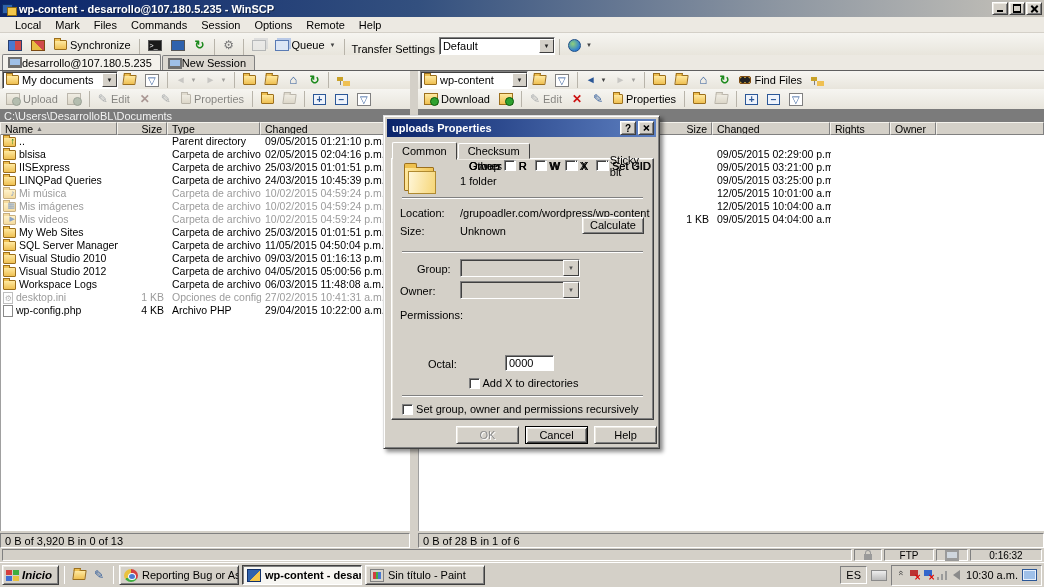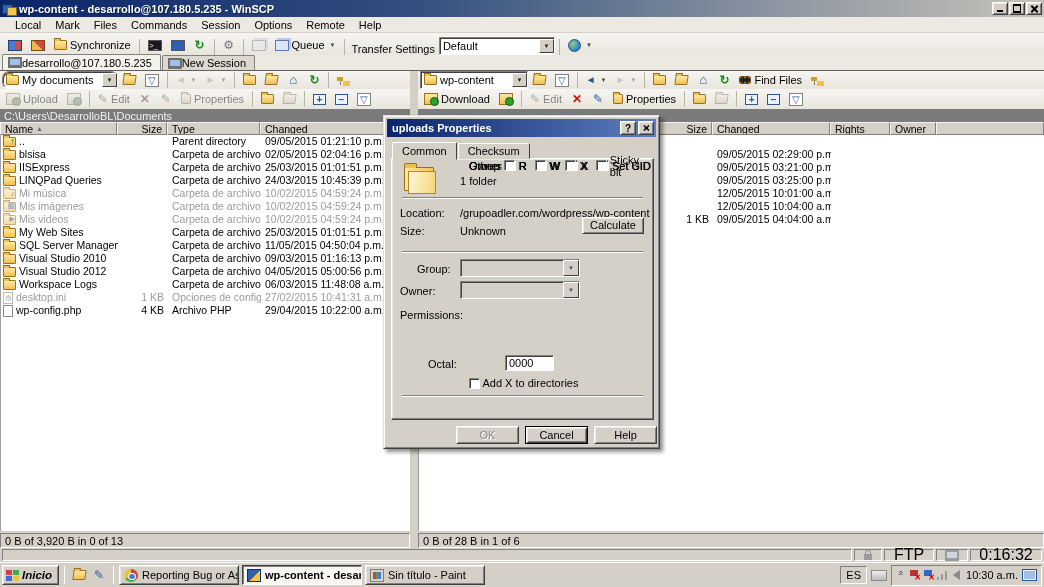--- a/index.html
+++ b/index.html
@@ -100,21 +100,21 @@
   .fi-pictures:after { content:"▦"; font-size:8px; }
   .fi-videos:after { content:"▶"; font-size:7px; }
   .fi-ini, .fi-file { background:#fff; border:1px solid #8a8a8a; width:10px; flex-basis:10px; height:12px; border-radius:0; }
   .fi-ini:before,.fi-file:before { display:none; }
   .fi-ini:after { content:"⚙"; color:#777; font-size:8px; right:0; top:1px; }
   .fi-file:after { content:""; }
   .dim .fi { opacity:.55; }
   .pstatus { top:533px; height:15px; background:#d4d0c8; border:1px solid; border-color:#808080 #fff #fff #808080; padding:1px 4px; white-space:nowrap; }
   
   .mstatus { position:absolute; left:0; top:548px; width:100%; height:14px; display:flex; gap:2px; padding:1px 2px; }
-  .mpanel { border:1px solid; border-color:#808080 #fff #fff #808080; display:flex; align-items:center; justify-content:center; font-size:16px; gap:2px;}
+  .mpanel { border:1px solid; border-color:#808080 #fff #fff #808080; display:flex; align-items:center; justify-content:center; font-size:10px; gap:2px;}
   .g-lock { width:8px; height:6px; background:#9a9a9a; position:relative; margin-top:3px;}
   .g-lock:before { content:""; position:absolute; left:1px; top:-4px; width:4px; height:4px; border:1.5px solid #9a9a9a; border-bottom:none; border-radius:3px 3px 0 0; }
   
   .taskbar { position:absolute; left:0; top:562px; width:100%; height:25px; background:#d4d0c8; border-top:1px solid #fff; display:flex; align-items:center; padding:0 2px; gap:2px; }
   .startbtn { height:20px; display:flex; align-items:center; gap:3px; padding:0 6px 0 3px; font-weight:bold; font-style:italic; font-size:11.5px; }
   .winflag { width:13px; height:11px; background:
      linear-gradient(#d43f3f,#d43f3f) 0 0/6px 5px no-repeat,
      linear-gradient(#3fae3f,#3fae3f) 7px 0/6px 5px no-repeat,
      linear-gradient(#3f6fd4,#3f6fd4) 0 6px/6px 5px no-repeat,
      linear-gradient(#e9c23f,#e9c23f) 7px 6px/6px 5px no-repeat; }
@@ -257,21 +257,21 @@
         <span>desarrollo@107.180.5.235</span>
       </span>
 
       <span class="stab">
         <i class="g g-mon"></i>
         <span>New Session</span>
       </span>
     </div>
 
   <div class="band tbar lp addr">
-    <span class="combo" style="width:116px;border-radius:7px;">
+    <span class="combo" style="width:116px;">
       <i class="g g-folder"></i>
       <span>My documents</span>
       <span class="cbtn">▼</span>
     </span>
     <span class="tb-btn">
         <i class="g g-folder g-ofolder"></i>
       </span>
     <span class="tb-btn">
         <i class="g g-filter">▽</i>
       </span>
@@ -809,19 +809,20 @@
               <span class="cb"></span>
               <span>Sticky bit</span>
             </span>
           </span>
         </span>
 
       <span class="dlbl" style="left:36px; top:199px;">Octal:</span>
       <span class="docal" style="top:196px;">0000</span>
       <span class="dval" style="left:77px; top:218px;"><span class="cb"></span> <span>Add X to directories</span></span>
       <span class="etch" style="top:236px"></span>
+      <span class="dval" style="left:10px; top:244px;"><span class="cb"></span> <span>Set group, owner and permissions recursively</span></span>
     </div>
     <span class="pushbtn btn3d dis" style="left:72px; top:310px;">OK</span>
     <span class="pushbtn btn3d def" style="left:141px; top:310px;">Cancel</span>
     <span class="pushbtn btn3d" style="left:210px; top:310px;">Help</span>
   </div>
 
 </div>
 
 </body></html>

